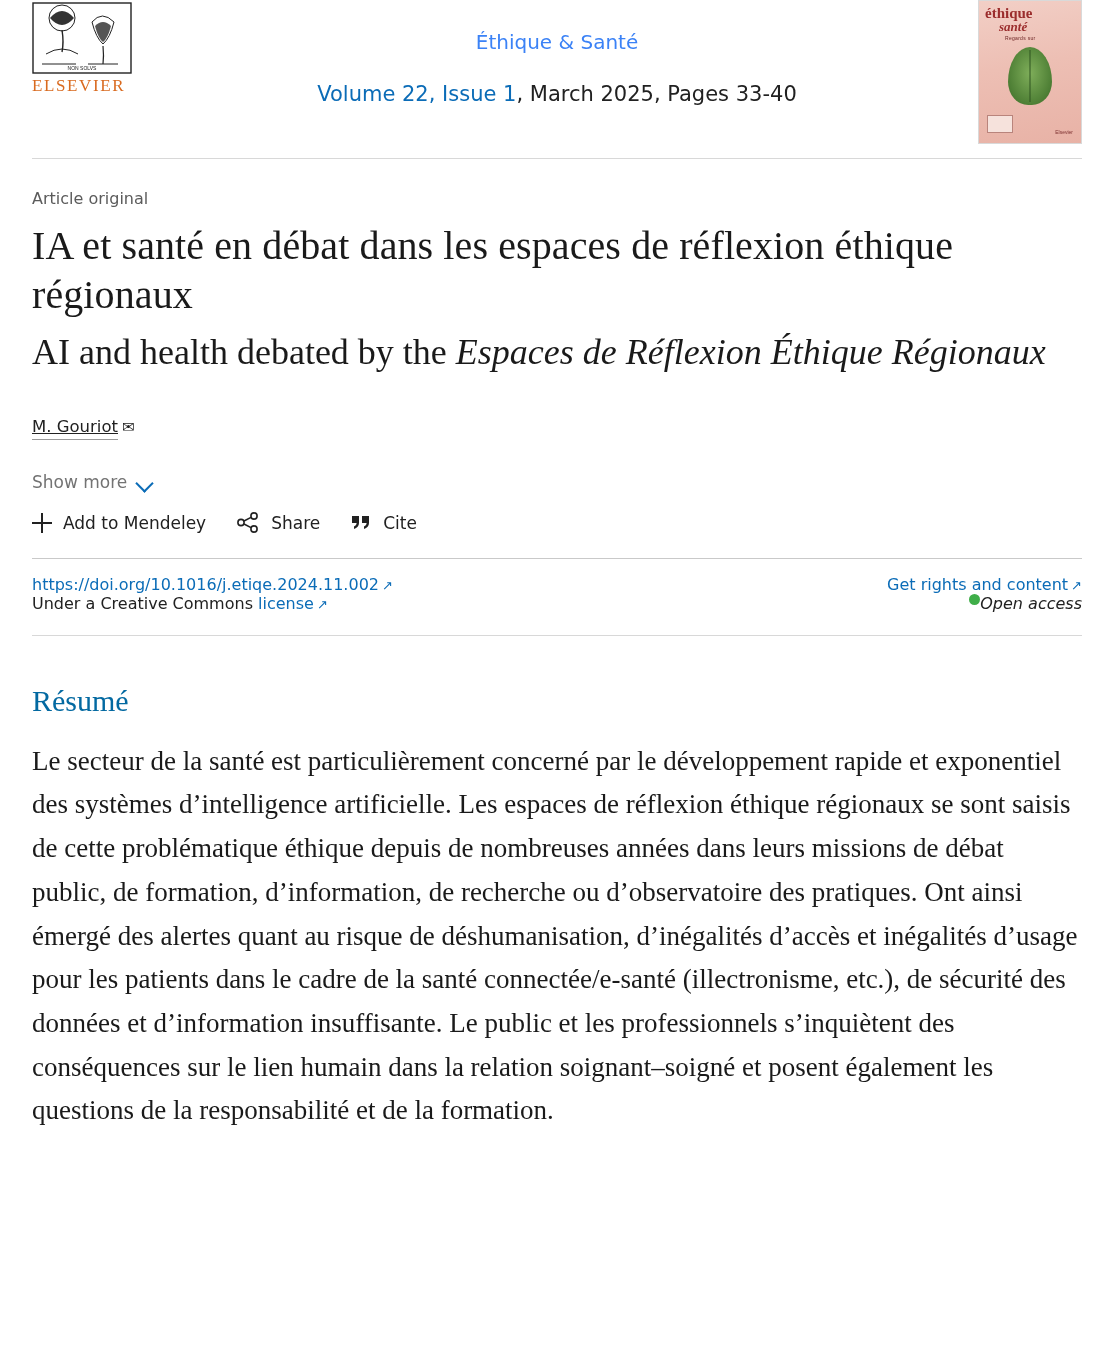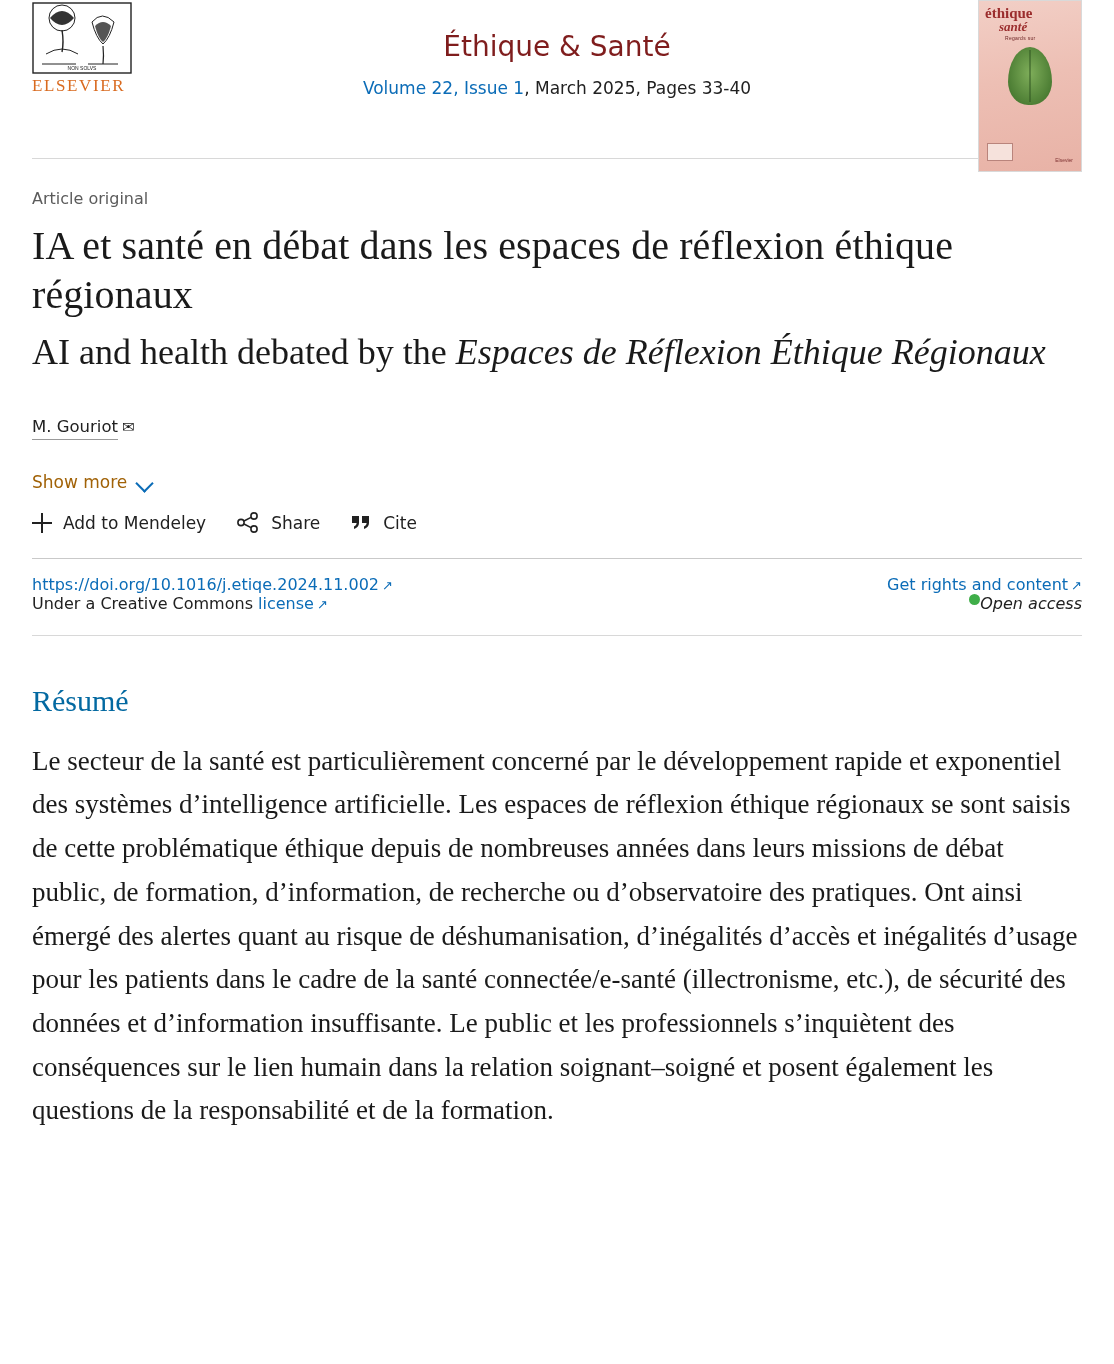--- a/index.html
+++ b/index.html
@@ -45,45 +45,45 @@
     margin-top: 2px;
     font-weight: 400;
   }
   .journal-block {
     flex: 1 1 auto;
     text-align: center;
     padding-top: 30px;
   }
   .journal-title {
     font-family: "DejaVu Sans", sans-serif;
-    font-size: 28px;
+    font-size: 20px;
     font-weight: 400;
-    color: #7f1d1d;
+    color: #3b82f6;
     line-height: 1.2;
   }
   .journal-issue {
-    margin-top: 14px;
-    font-size: 17px;
+    margin-top: 28px;
+    font-size: 21px;
     font-family: "DejaVu Sans", sans-serif;
     color: #212121;
   }
   .journal-issue a {
     color: #0b6cb7;
     text-decoration: none;
   }
   .cover-block {
     width: 110px;
     flex: 0 0 110px;
     display: flex;
     justify-content: flex-end;
     padding-top: 0px;
   }
   .cover {
     width: 104px;
-    height: 172px;
+    height: 144px;
     border: 1px solid #d9d9d9;
     background: linear-gradient(170deg,#f2cfc6 0%, #edbfb4 45%, #e8b2a6 100%);
     position: relative;
     overflow: hidden;
   }
   .cover-title {
     font-family: "Liberation Serif", serif;
     color: #9b2d2d;
     font-size: 15px;
     line-height: 1;
@@ -179,30 +179,31 @@
   .authors {
     margin-top: 42px;
     font-size: 16.5px;
     font-family: "DejaVu Sans", sans-serif;
     color: #212121;
   }
   .author-name {
     border-bottom: 1px solid #9a9a9a;
     padding-bottom: 3px;
     display: inline-block;
+    text-decoration: underline;
   }
   .env-icon {
     display: inline-block;
     margin-left: 4px;
     font-size: 15px;
   }
 
   .show-more {
     margin-top: 32px;
-    color: #a16207;
+    color: #737373;
     font-size: 17px;
     font-family: "DejaVu Sans", sans-serif;
     display: inline-flex;
     align-items: center;
     gap: 10px;
     cursor: pointer;
   }
   .chev {
     display: inline-block;
     width: 16px;

